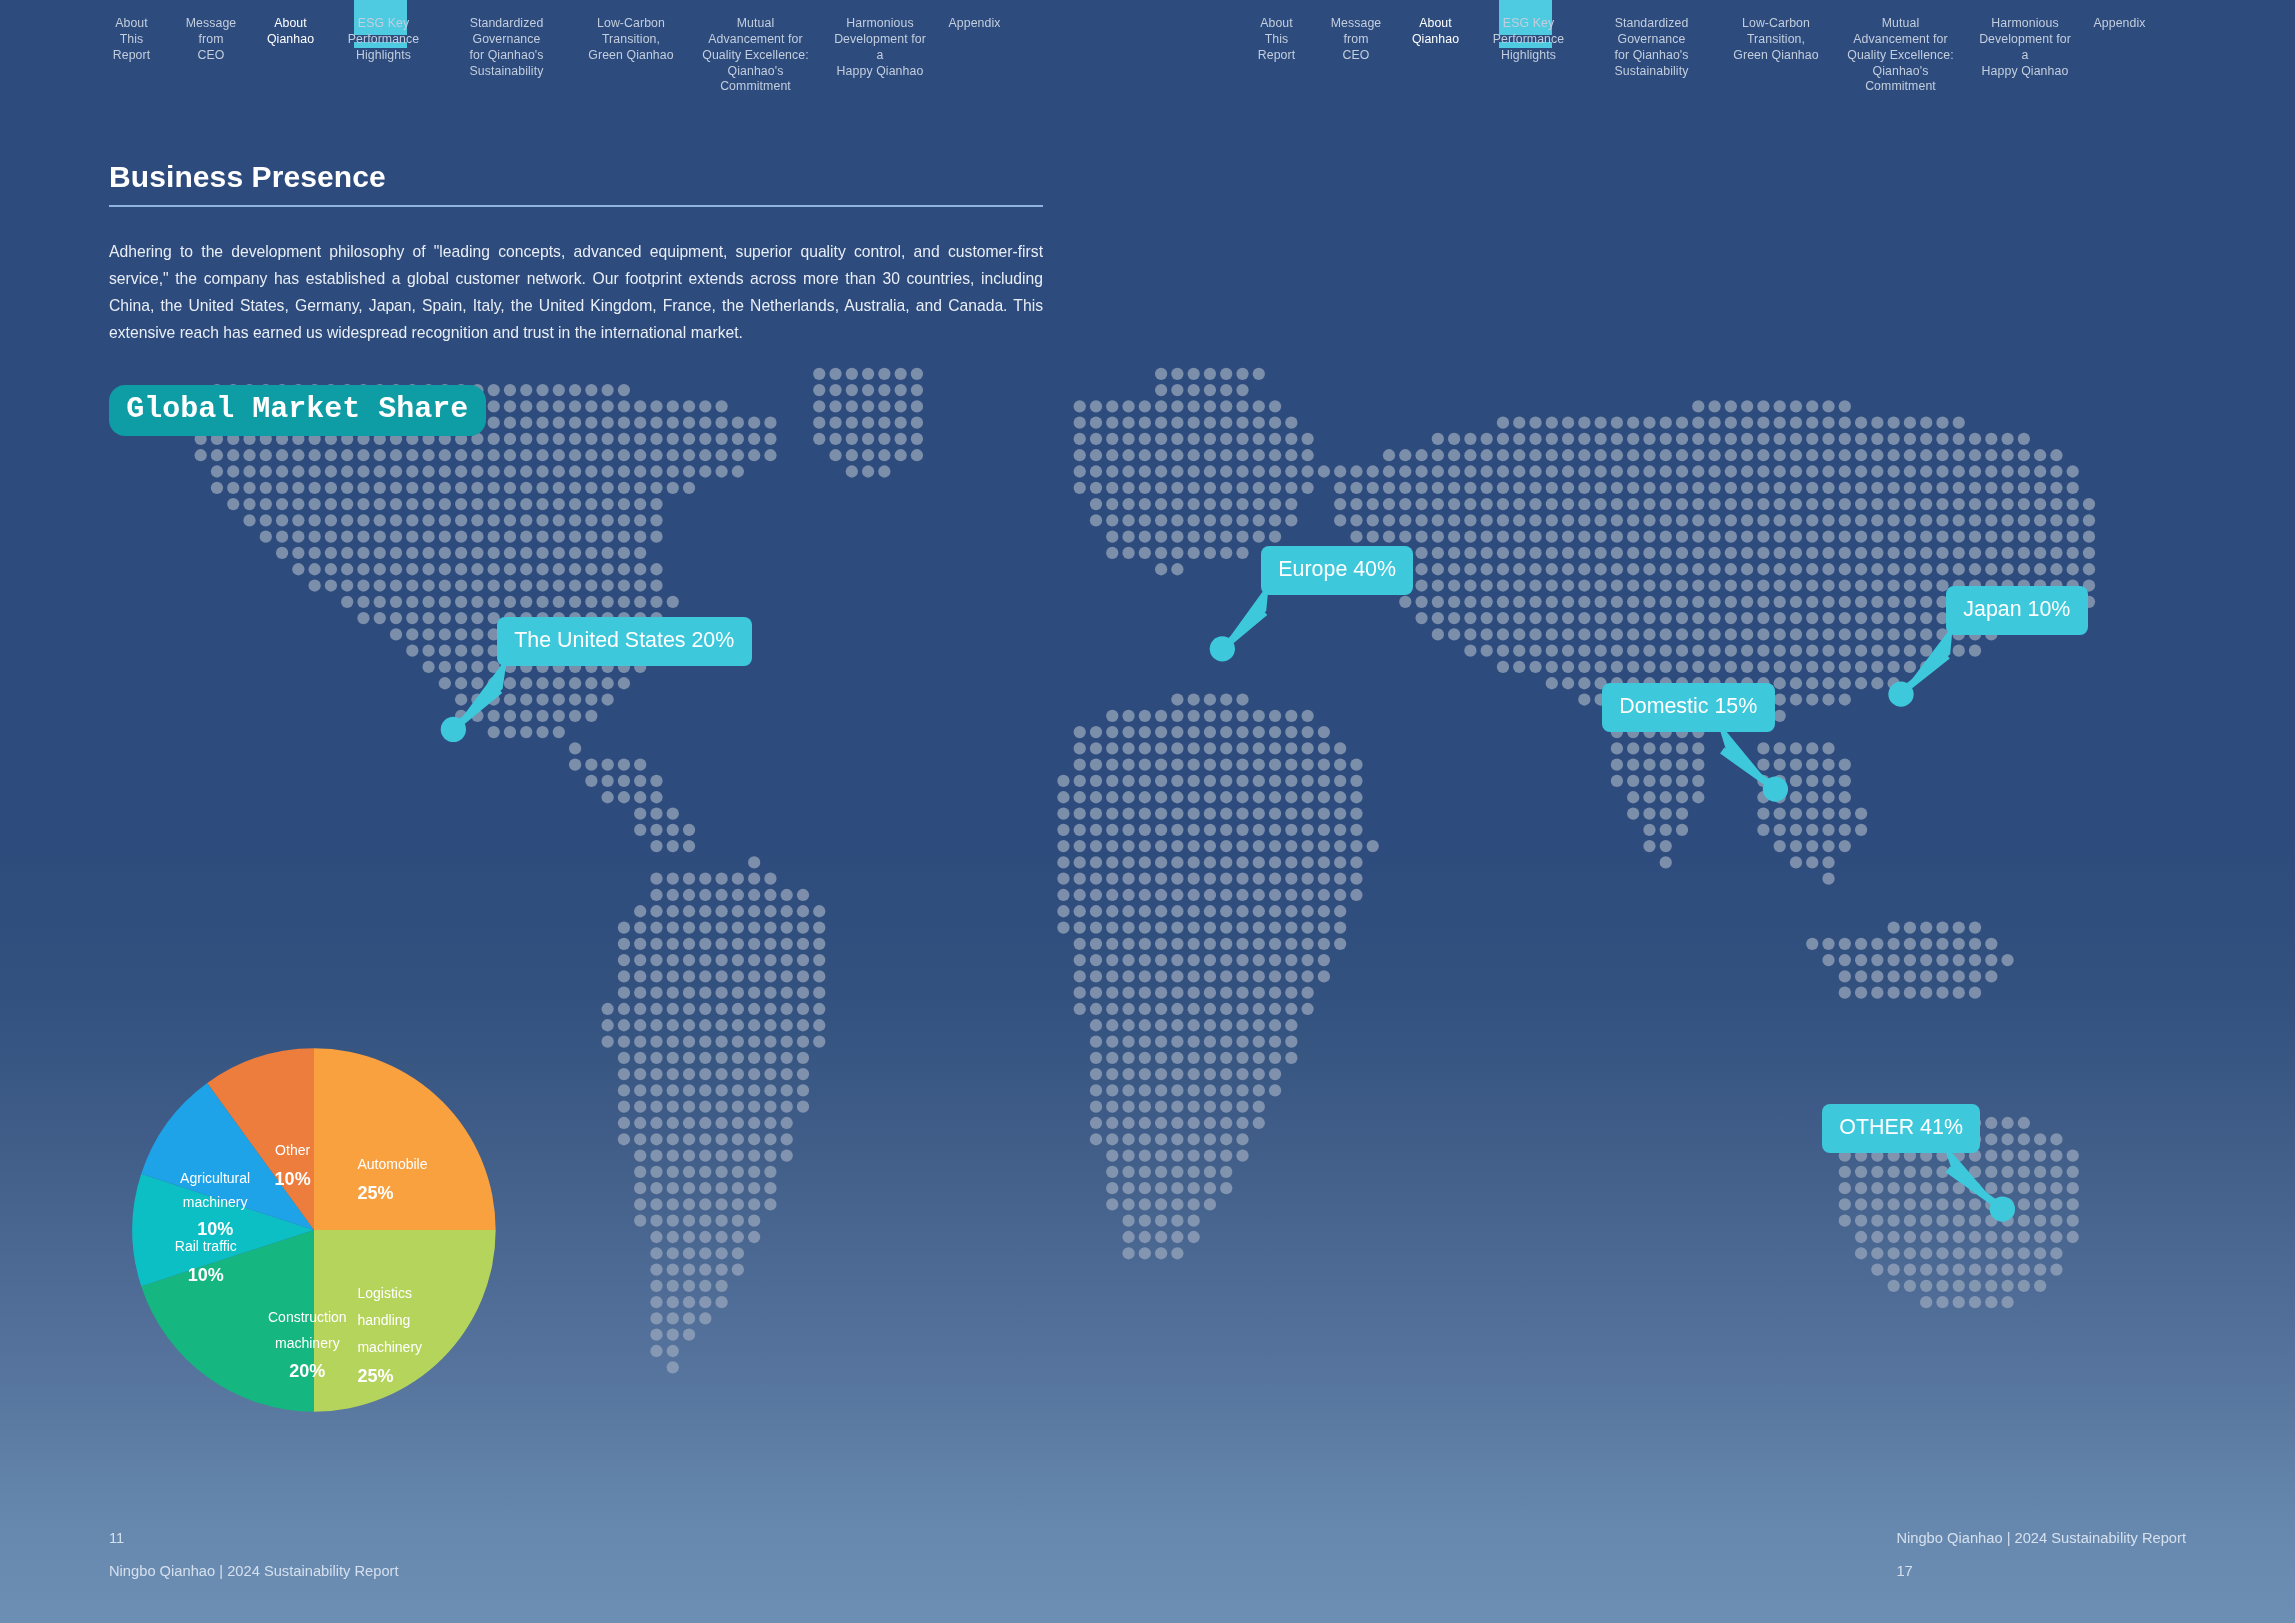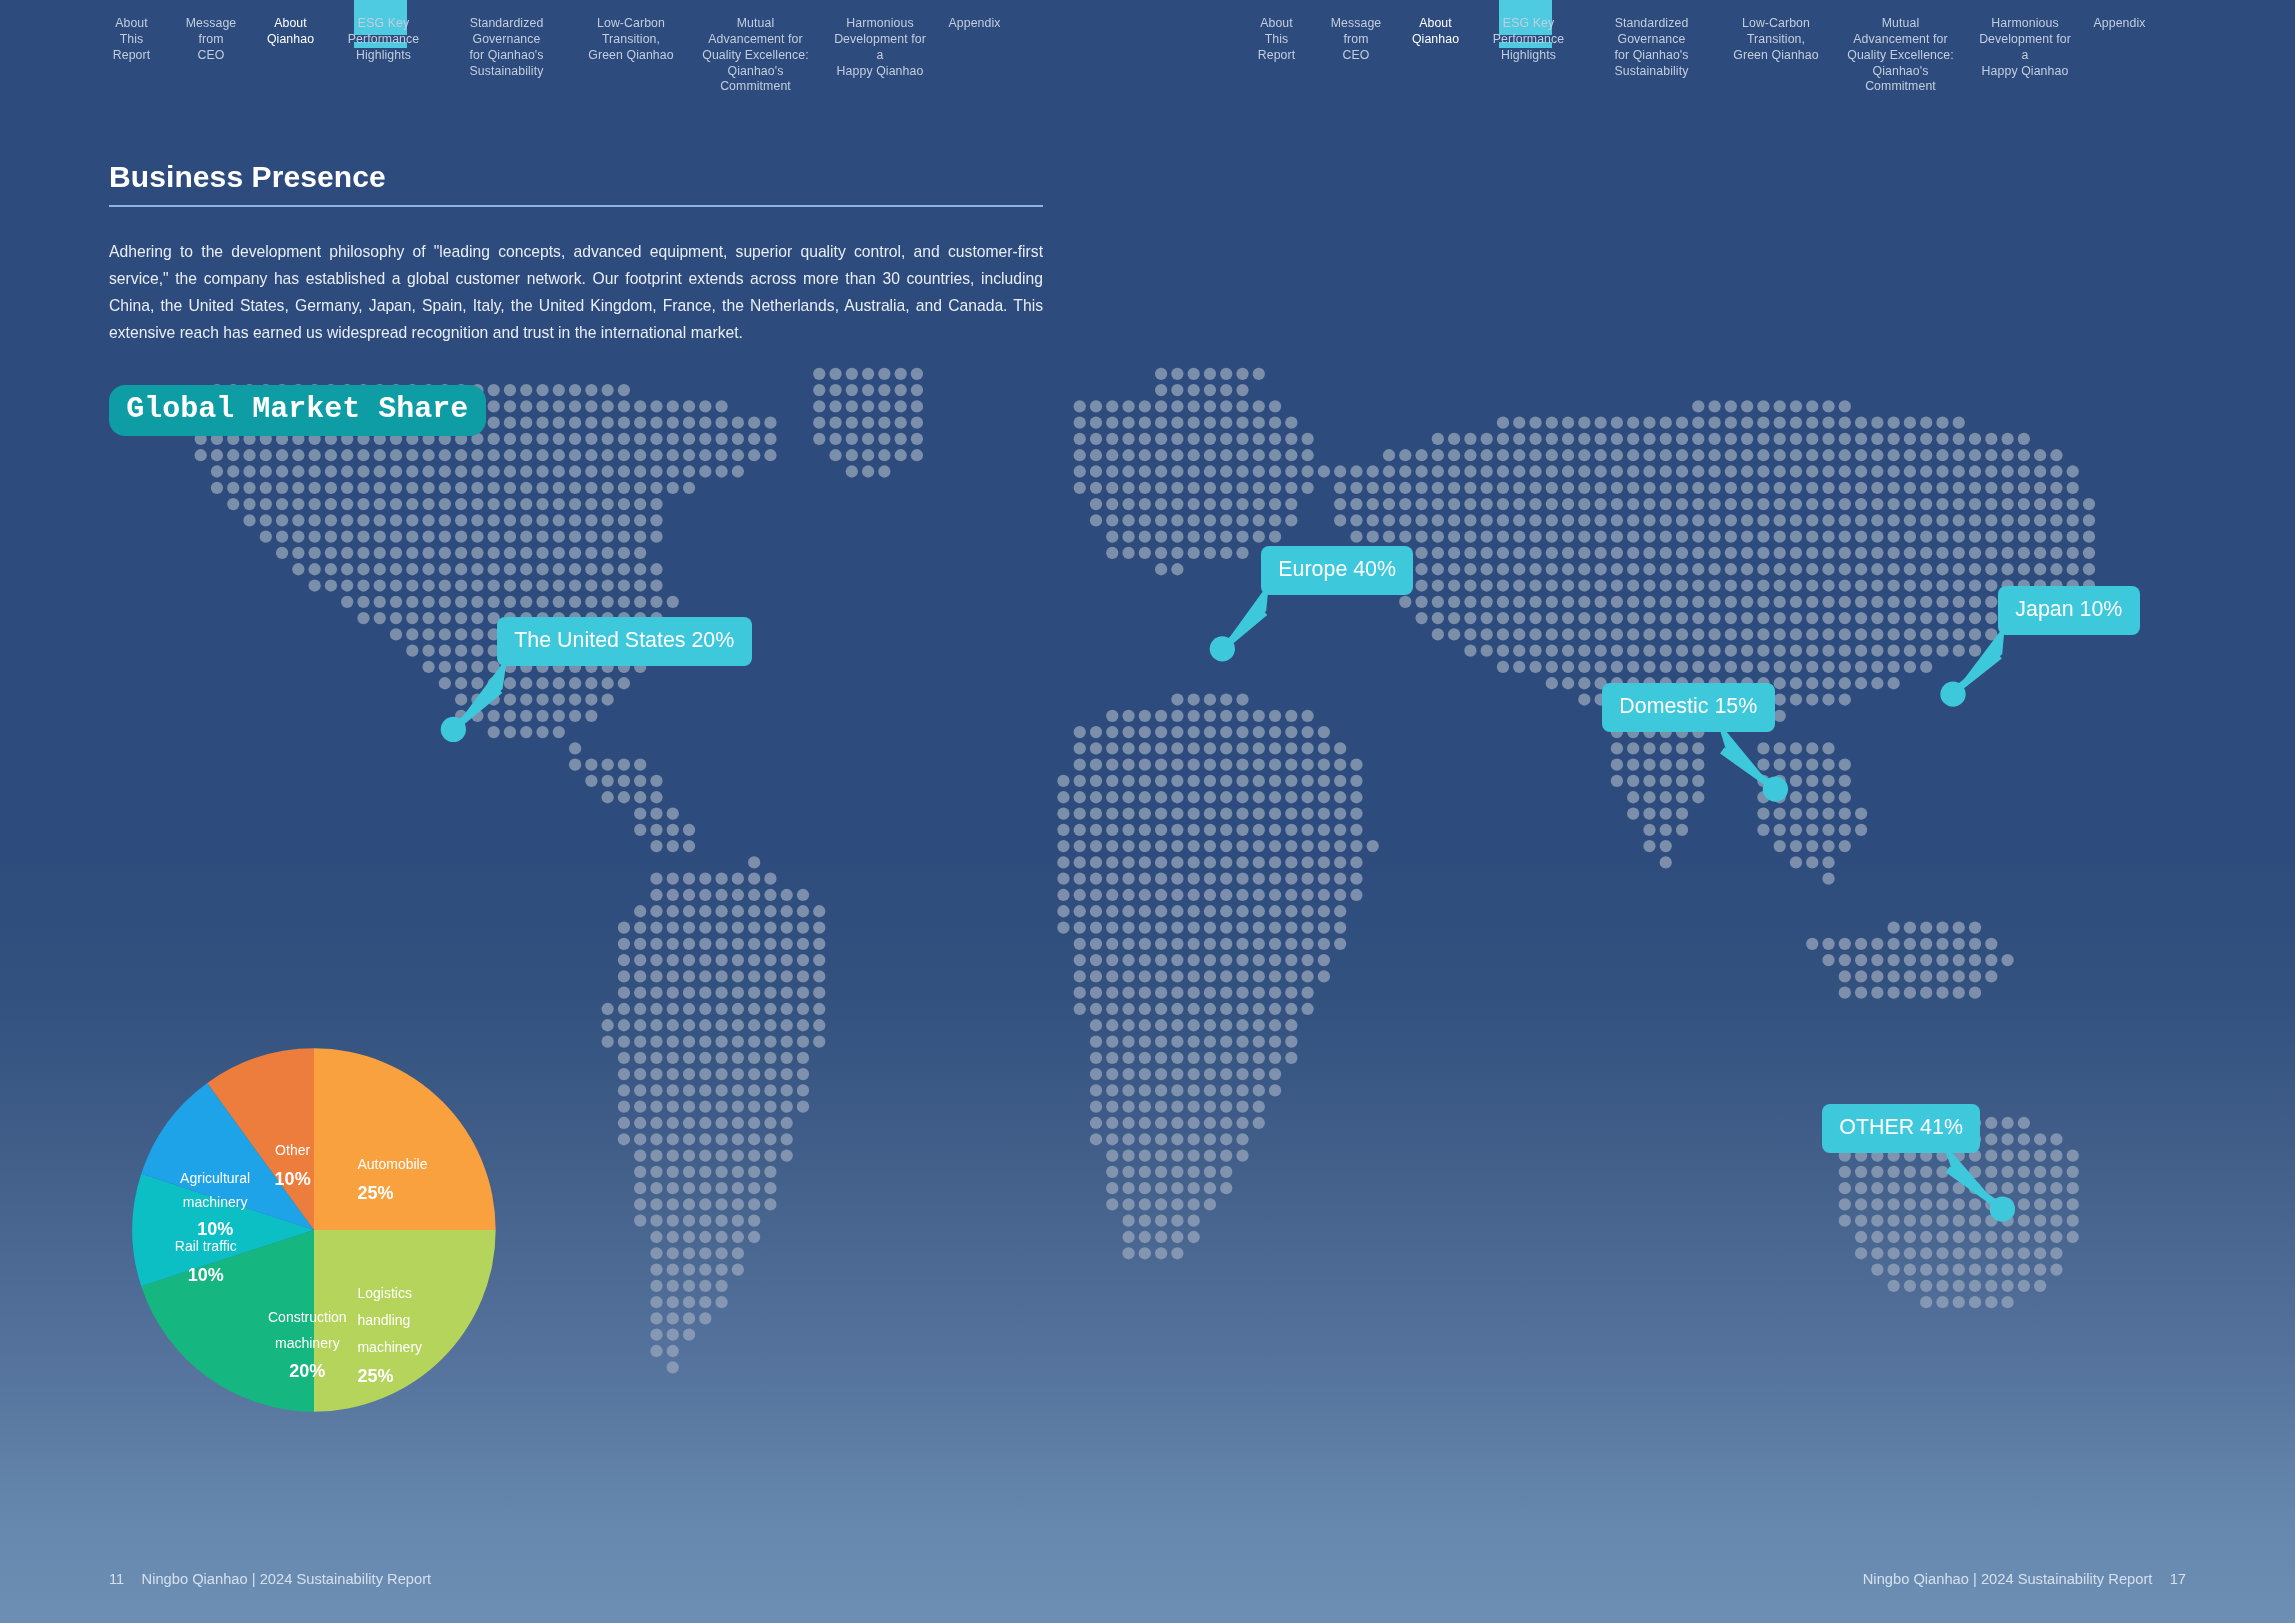--- a/index.html
+++ b/index.html
@@ -111,23 +111,23 @@
     fill:#ffffff;font-family:"Liberation Sans",sans-serif;
     font-size:21px;
   }
   .pie-val{
     fill:#ffffff;font-family:"Liberation Sans",sans-serif;
     font-size:27px;font-weight:bold;
   }
 
   
   .footer{
-    position:absolute;bottom:37px;
+    position:absolute;bottom:45px;
     color:#d5e0ee;font-size:14.7px;
-    display:flex;align-items:flex-start;gap:17.3px;
+    display:flex;align-items:flex-start;gap:17.3px;flex-direction:column;
   }
   #footer-left{left:109px;}
   #footer-right{right:109px;}
   .footer .pg{font-size:14.7px;}
 </style>
 </head>
 <body>
 
 <div id="page">
 
@@ -2704,21 +2704,21 @@
 
   <div class="callout" style="left:1261px;top:546px;">
     <svg width="147" height="133" style="left:-47px;top:29px;" viewBox="0 0 220 200">
       <path d="M82,12 L14,106 L78,54 Z" fill="#3ec8dc"></path>
       <line x1="76" y1="56" x2="14" y2="108" stroke="#3ec8dc" stroke-width="11"></line>
       <circle cx="12" cy="111" r="19" fill="#3ec8dc"></circle>
     </svg>
     <div class="bubble">Europe 40%</div>
   </div>
 
-  <div class="callout" style="left:1998px;top:586px;text-align:right;">
+  <div class="callout" style="left:1946px;top:586px;text-align:right;">
     <svg width="153" height="133" style="left:-53px;top:31px;" viewBox="0 0 230 200">
       <path d="M90,12 L16,110 L86,56 Z" fill="#3ec8dc"></path>
       <line x1="82" y1="58" x2="14" y2="112" stroke="#3ec8dc" stroke-width="11"></line>
       <circle cx="12" cy="116" r="19" fill="#3ec8dc"></circle>
     </svg>
     <div class="bubble">Japan 10%</div>
   </div>
 
   <div class="callout" style="left:1602px;top:683px;">
     <svg width="200" height="133" style="left:100px;top:29px;" viewBox="0 0 300 200">

